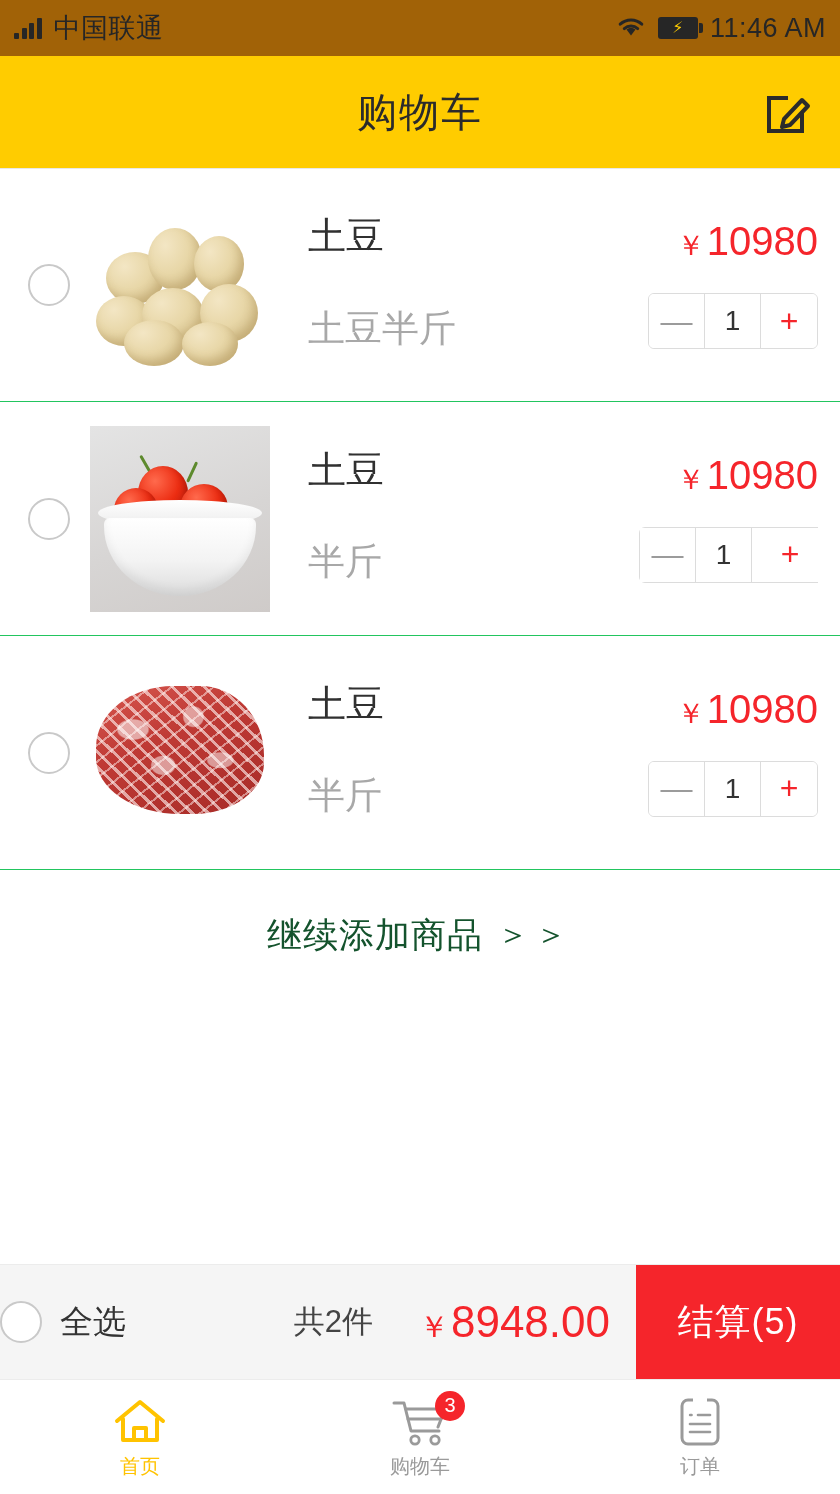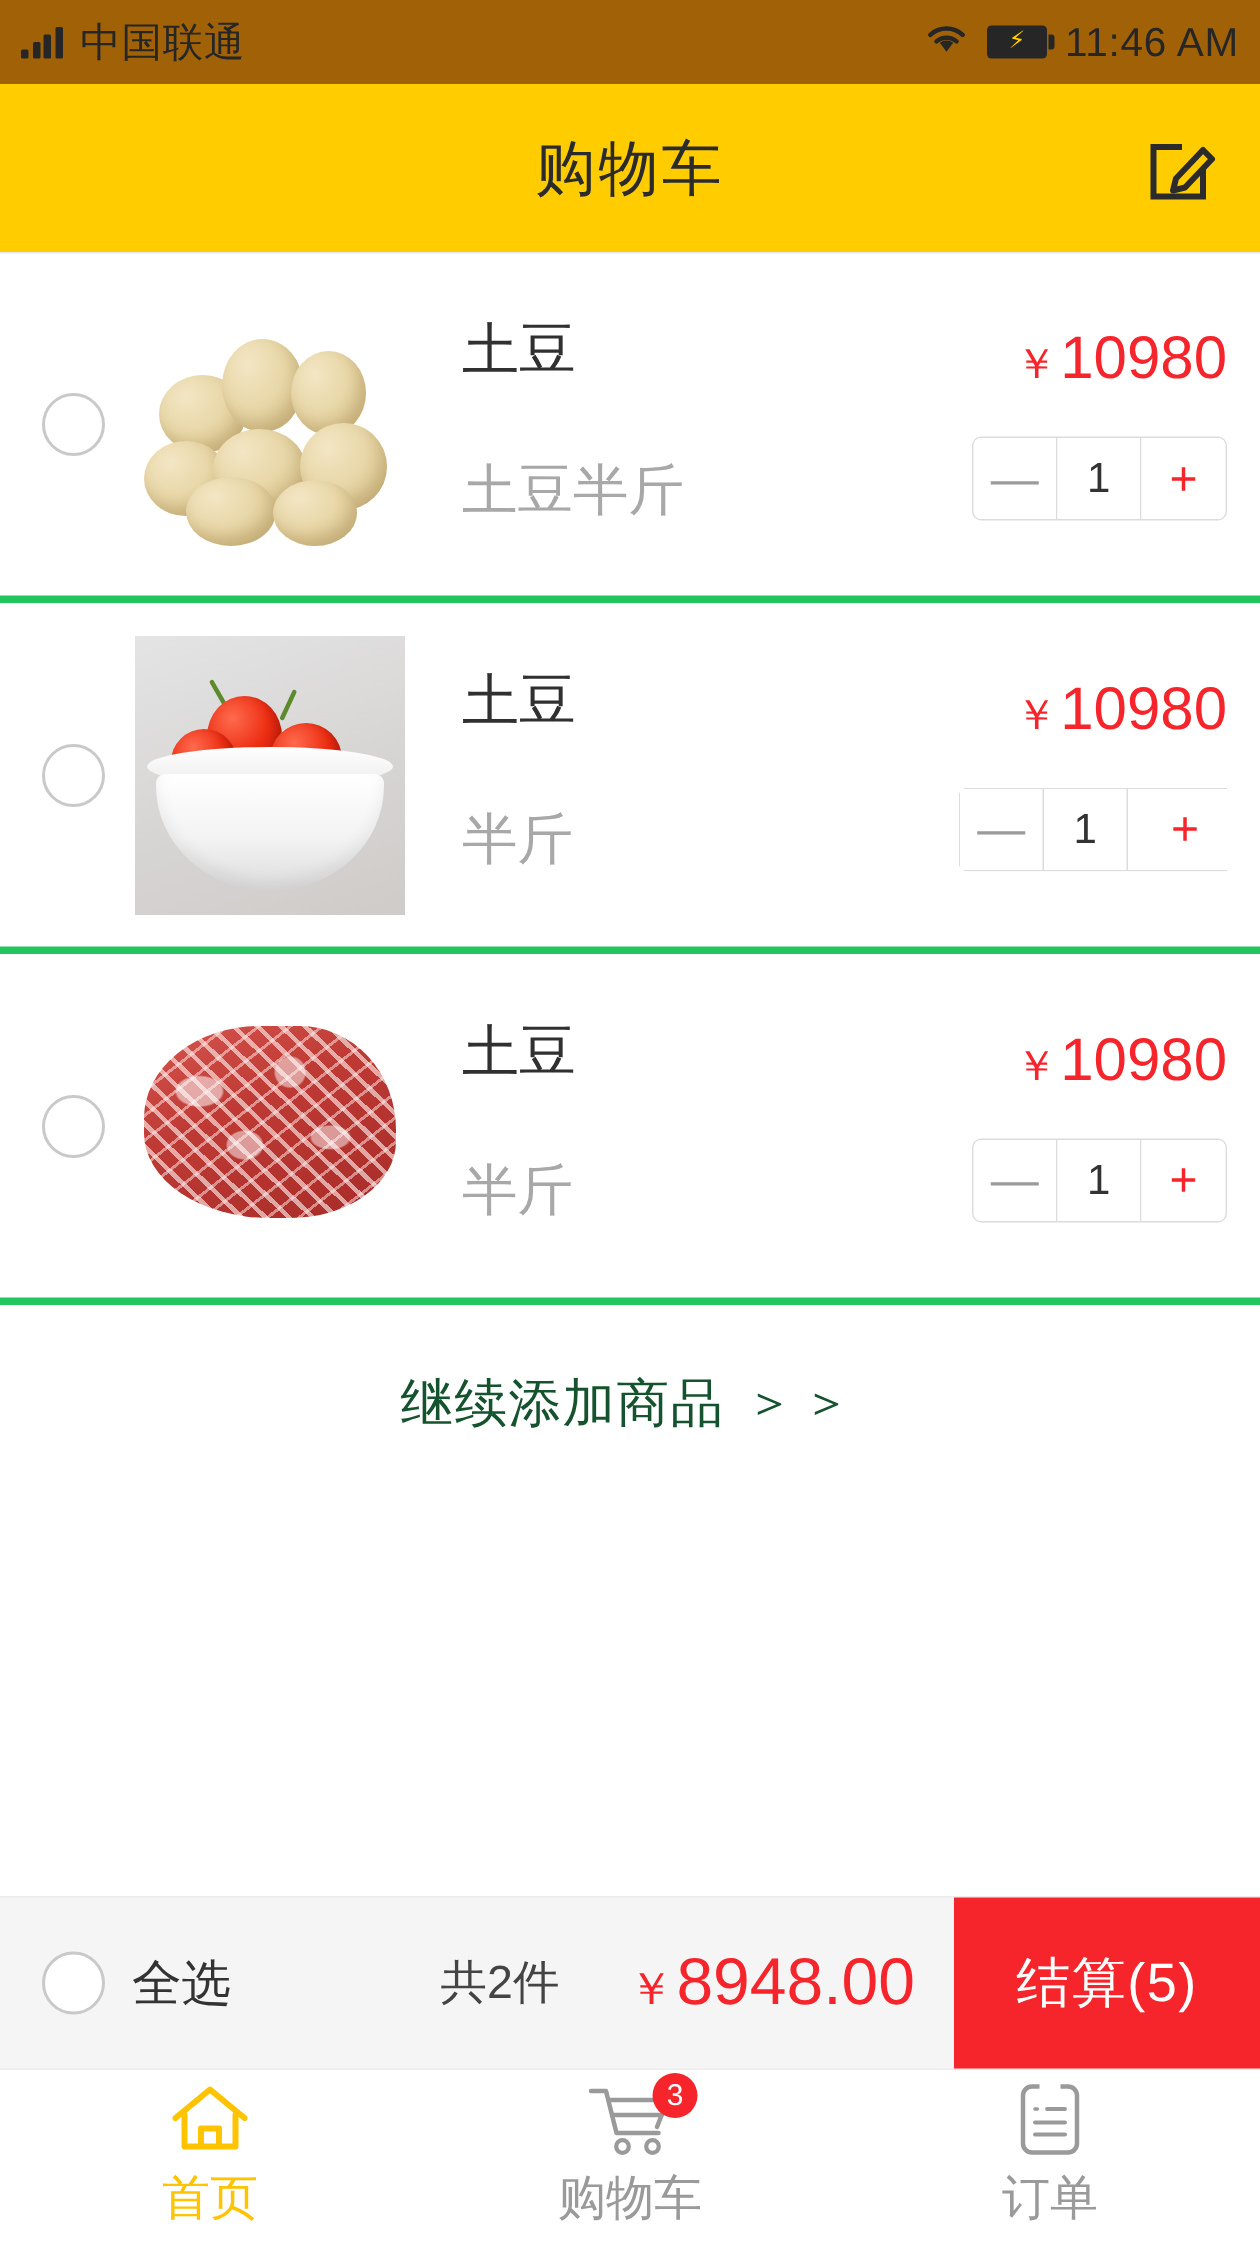--- a/index.html
+++ b/index.html
@@ -45,21 +45,21 @@
   .title { font-size: 40px; color: #2b2b2b; letter-spacing: 2px; }
   .edit-btn {
     position: absolute; right: 26px; top: 50%; transform: translateY(-50%);
     width: 52px; height: 52px; cursor: pointer;
   }
 
   
   .cart-list { background: #fff; }
   .cart-row {
     position: relative; display: flex; align-items: center;
-    height: 234px; border-bottom: 5px solid #22c55e;
+    height: 234px; border-bottom: 1px solid #22c55e;
     padding: 0 22px 0 0;
   }
   .cart-row:first-child { border-top: 1px solid #e8e8e8; }
   .radio {
     flex: 0 0 auto; width: 42px; height: 42px; border-radius: 50%;
     border: 2px solid #c9c9c9; background: #fff; margin-left: 28px;
     cursor: pointer;
   }
   .thumb-wrap {
     flex: 0 0 auto; margin-left: 20px;
@@ -154,21 +154,21 @@
 
   .filler { background: #fff; }
 
   
   .checkout {
     position: absolute; left: 0; right: 0; bottom: 114px;
     height: 116px; background: #f5f5f5;
     display: flex; align-items: stretch;
     border-top: 1px solid #ececec; border-bottom: 1px solid #ececec;
   }
-  .ck-left { display: flex; align-items: center; padding-left: 28px; gap: 18px; }
+  .ck-left { display: flex; align-items: center; gap: 18px; }
   .ck-radio {
     width: 42px; height: 42px; border-radius: 50%;
     border: 2px solid #c9c9c9; background: #fff; cursor: pointer;
   }
   .ck-all { font-size: 33px; color: #333; }
   .ck-mid {
     flex: 1 1 auto; display: flex; align-items: center; justify-content: flex-end;
     gap: 26px; padding-right: 26px;
   }
   .ck-count { font-size: 31px; color: #444; }
@@ -185,21 +185,21 @@
     position: absolute; left: 0; right: 0; bottom: 0;
     height: 114px; background: #fff;
     display: flex; align-items: center;
   }
   .tab {
     flex: 1 1 0; height: 100%;
     display: flex; flex-direction: column; align-items: center; justify-content: center;
     gap: 6px; cursor: pointer; position: relative;
   }
   .tab .ti { height: 52px; display: flex; align-items: flex-end; position: relative; }
-  .tab .tl { font-size: 32px; color: #9a9a9a; }
+  .tab .tl { font-size: 20px; color: #9a9a9a; }
   .tab.active .tl { color: #FFC300; }
   .badge {
     position: absolute; top: -4px; right: -16px;
     min-width: 30px; height: 30px; padding: 0 6px;
     background: #f5252b; color: #fff; border-radius: 15px;
     font-size: 20px; display: flex; align-items: center; justify-content: center;
   }
 </style>
 </head>
 <body>

